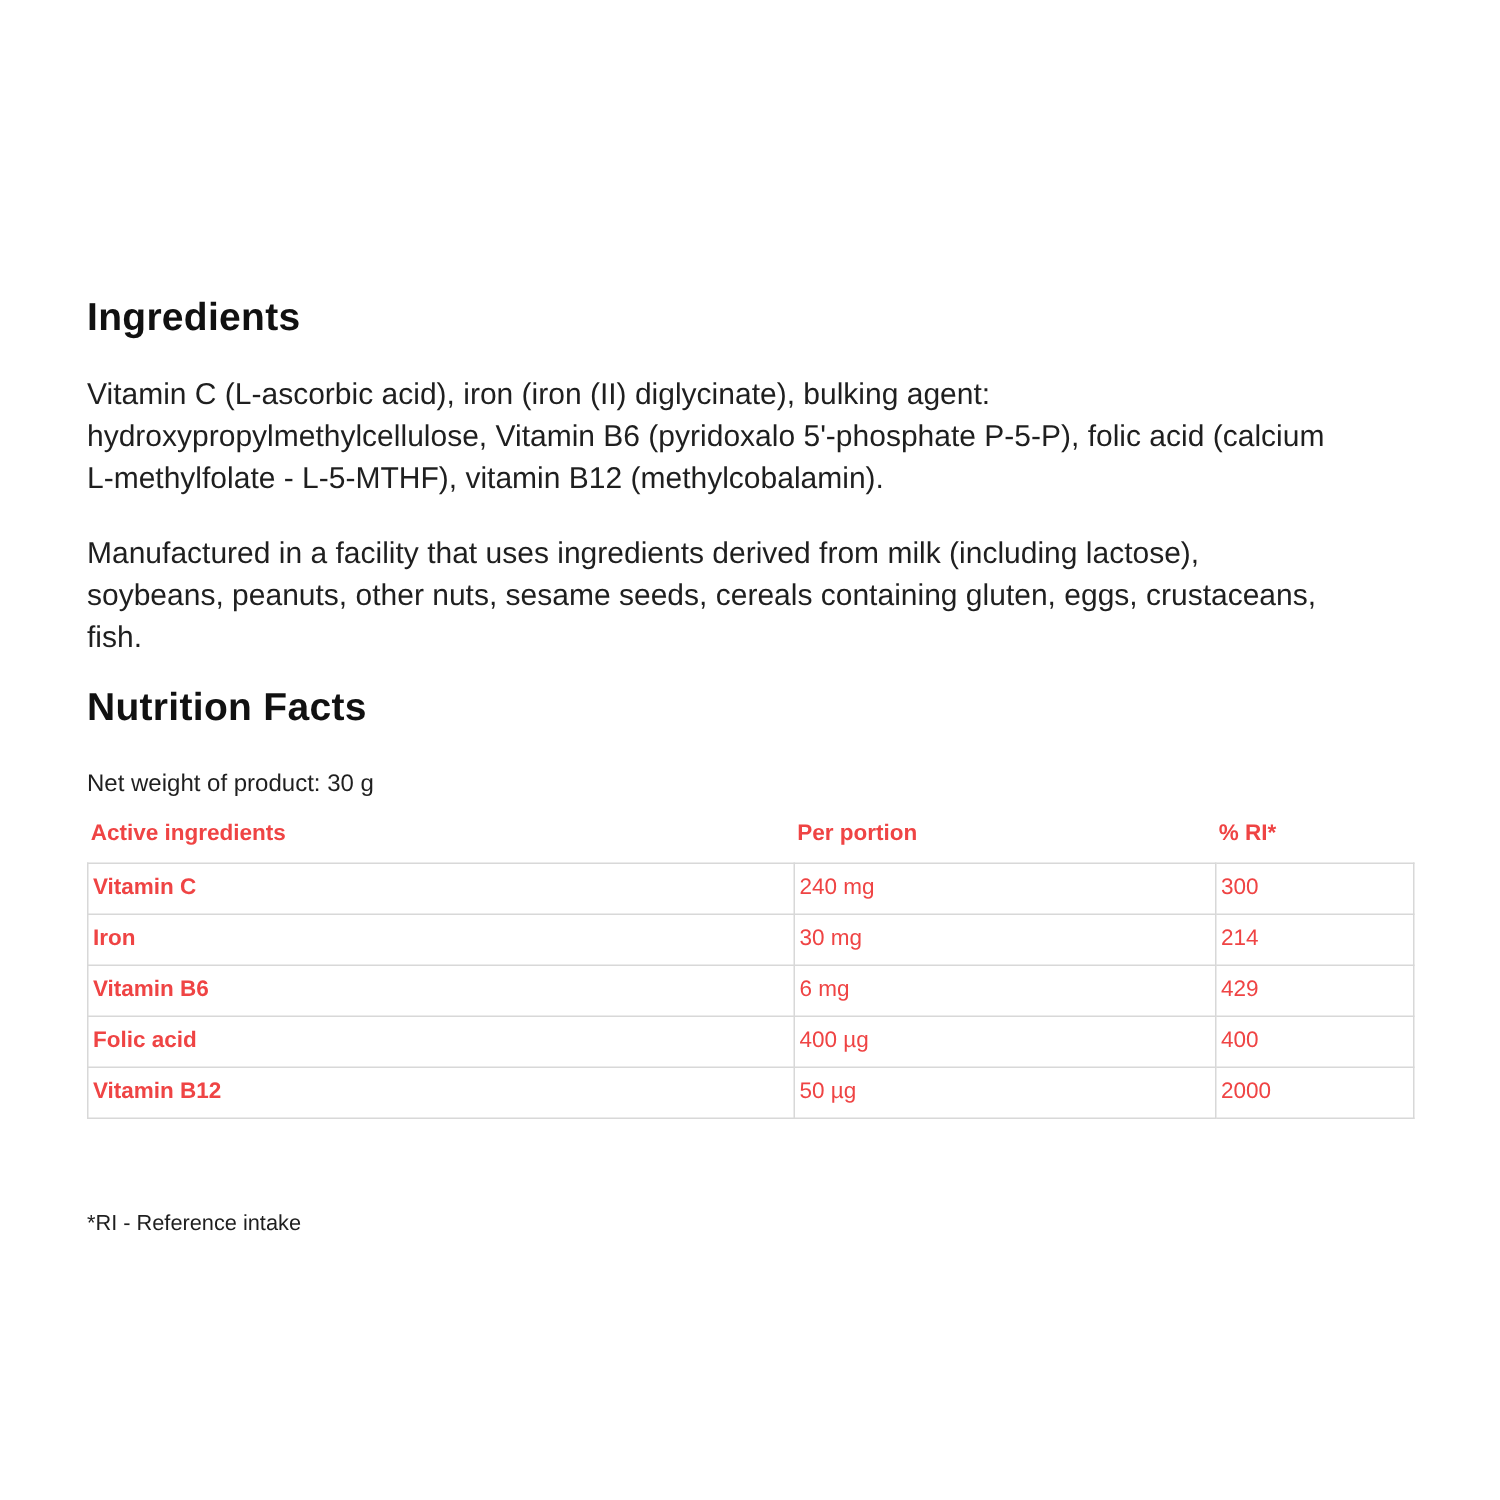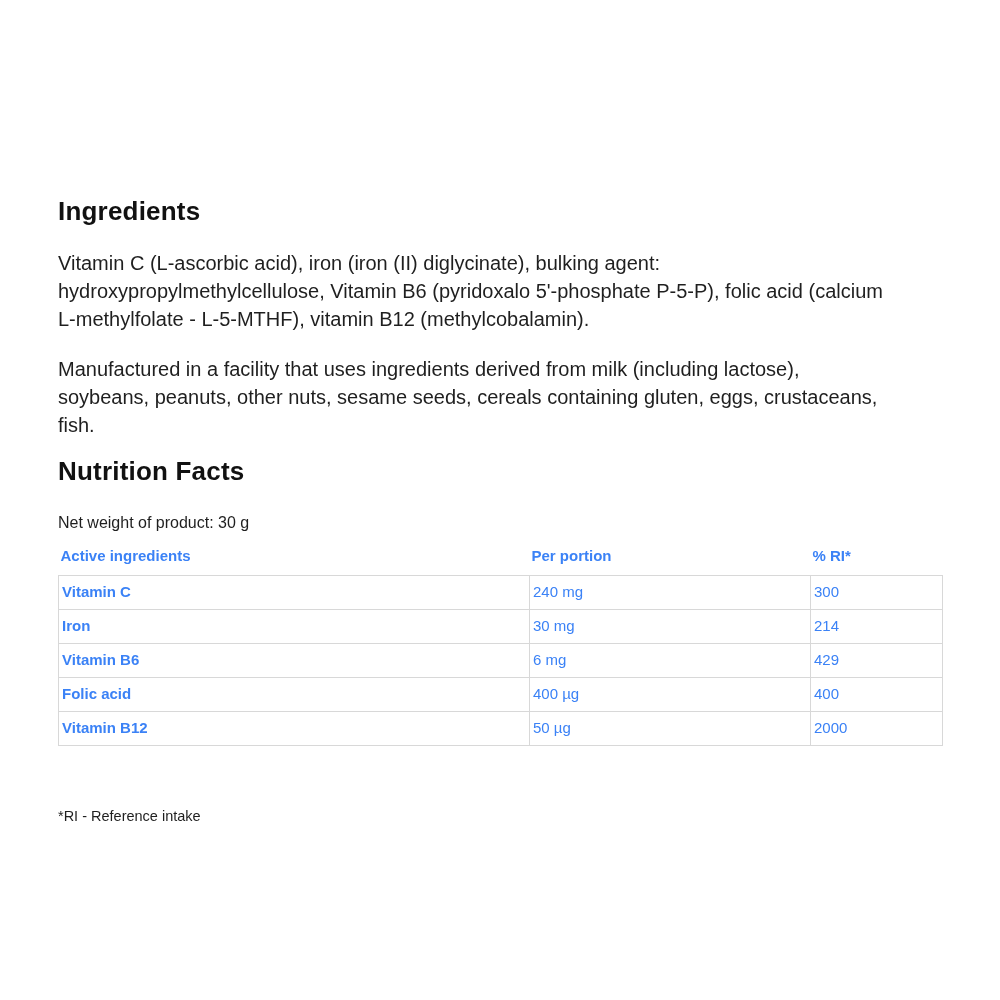--- a/index.html
+++ b/index.html
@@ -61,21 +61,21 @@
   table.nutrition-table col.c1 { width: 471px; }
   table.nutrition-table col.c2 { width: 281px; }
   table.nutrition-table col.c3 { width: 132px; }
   table.nutrition-table th,
   table.nutrition-table td {
     font-size: 15px;
     line-height: 20px;
     text-align: left;
     padding: 4px 0 5px 2px;
     vertical-align: middle;
-    color: #3b82f6;
+    color: #ef4444;
   }
   table.nutrition-table thead th {
     font-weight: 700;
     border: none;
     padding-bottom: 9px;
   }
   table.nutrition-table tbody td {
     border: 1px solid #d8d8d8;
     height: 24px;
     padding-left: 3px;

